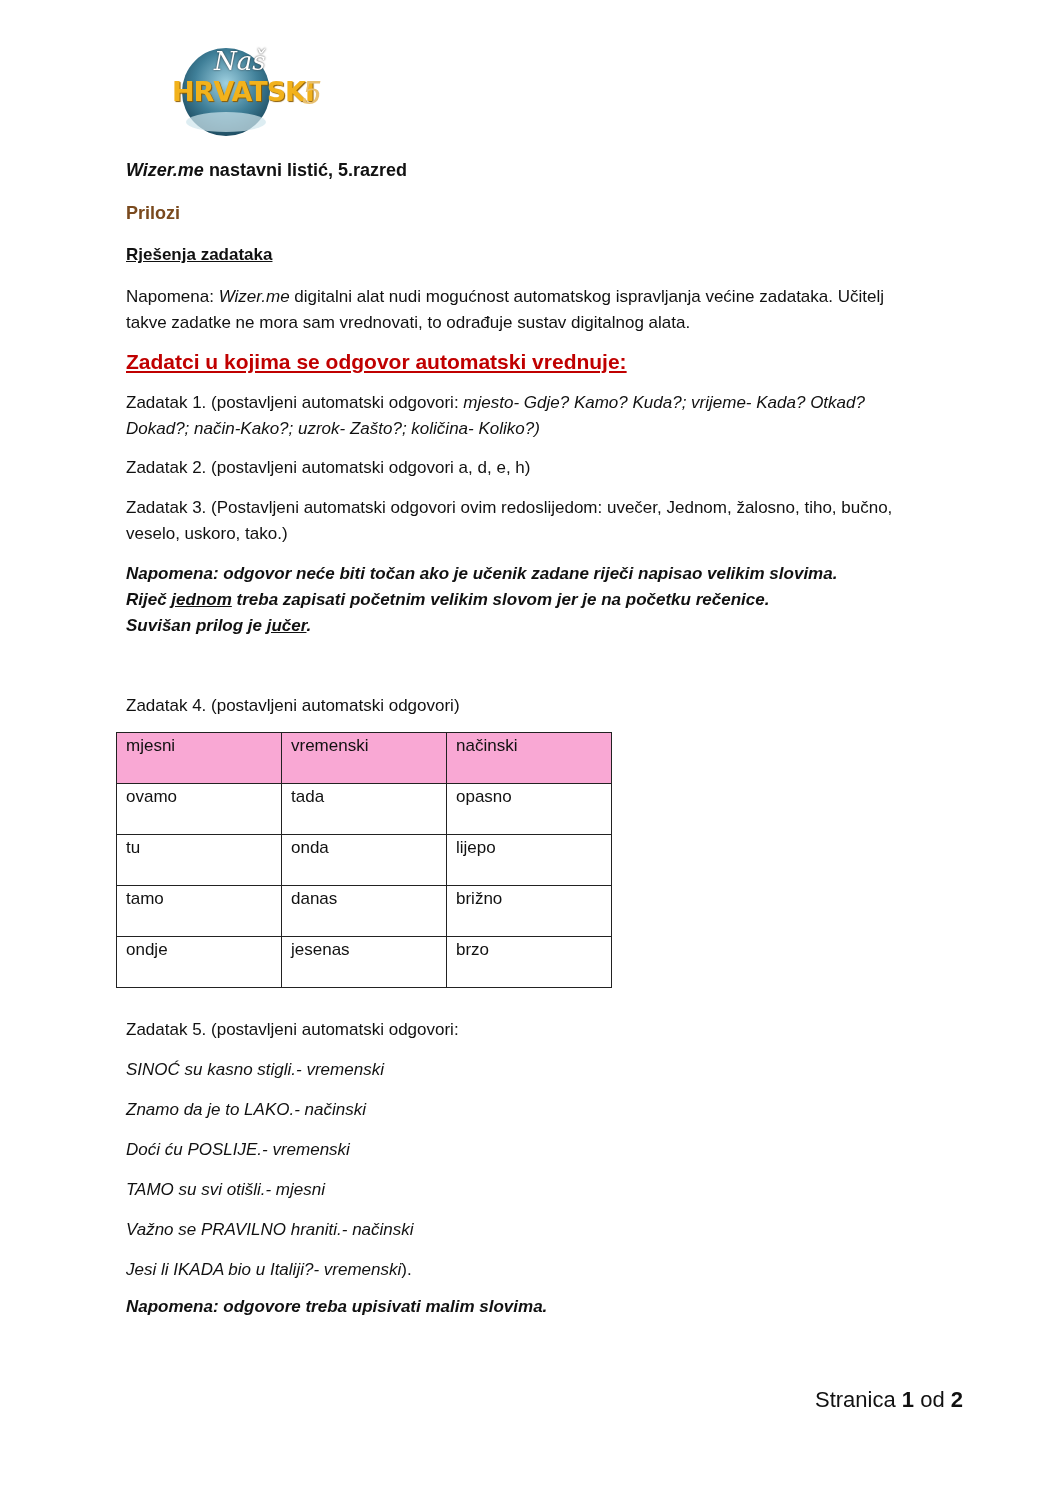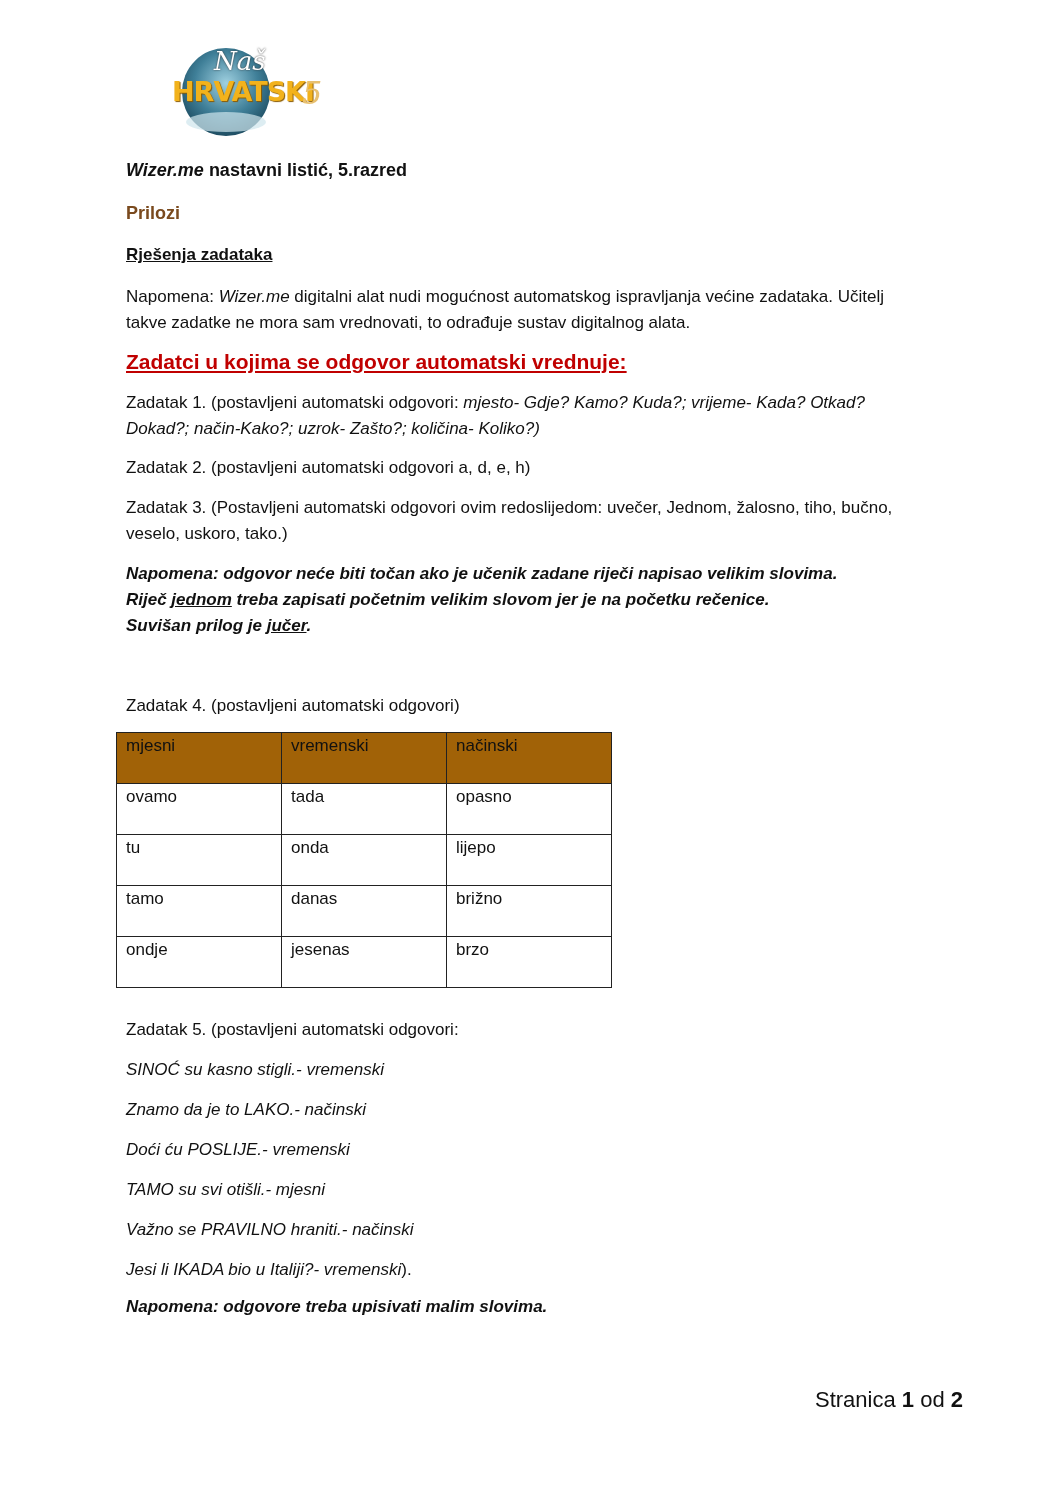--- a/index.html
+++ b/index.html
@@ -17,21 +17,21 @@
   .red { top: 350px; color: #c00000; font-weight: bold; text-decoration: underline; font-size: 21px; }
   .z1 { top: 390px; width: 790px; }
   .z2 { top: 455px; }
   .z3 { top: 495px; width: 790px; }
   .bnote { top: 561px; font-weight: bold; font-style: italic; line-height: 26px; font-size: 17px; }
   .bnote u { text-decoration: underline; margin-top: 39px; }
   .z4 { top: 693px; }
   table.tbl { position: absolute; left: 116px; top: 732px; border-collapse: collapse; }
   table.tbl td { border: 1.5px solid #222; width: 147px; height: 47px; vertical-align: top;
                  padding: 3px 8px 0 9px; font-size: 17px; }
-  table.tbl tr.head td { background: #a16207; }
+  table.tbl tr.head td { background: #f9a8d4; }
   .z5 { top: 1017px; }
   .s { font-style: italic; }
   .s1 { top: 1057px; } .s2 { top: 1097px; } .s3 { top: 1137px; }
   .s4 { top: 1177px; } .s5 { top: 1217px; } .s6 { top: 1257px; }
   .fnote { top: 1297px; font-weight: bold; font-style: italic; font-size: 17px; }
   .footer { position: absolute; top: 1387px; left: 815px; font-size: 22px; }
   .footer b { font-weight: bold; }
 </style>
 </head>
 <body>

